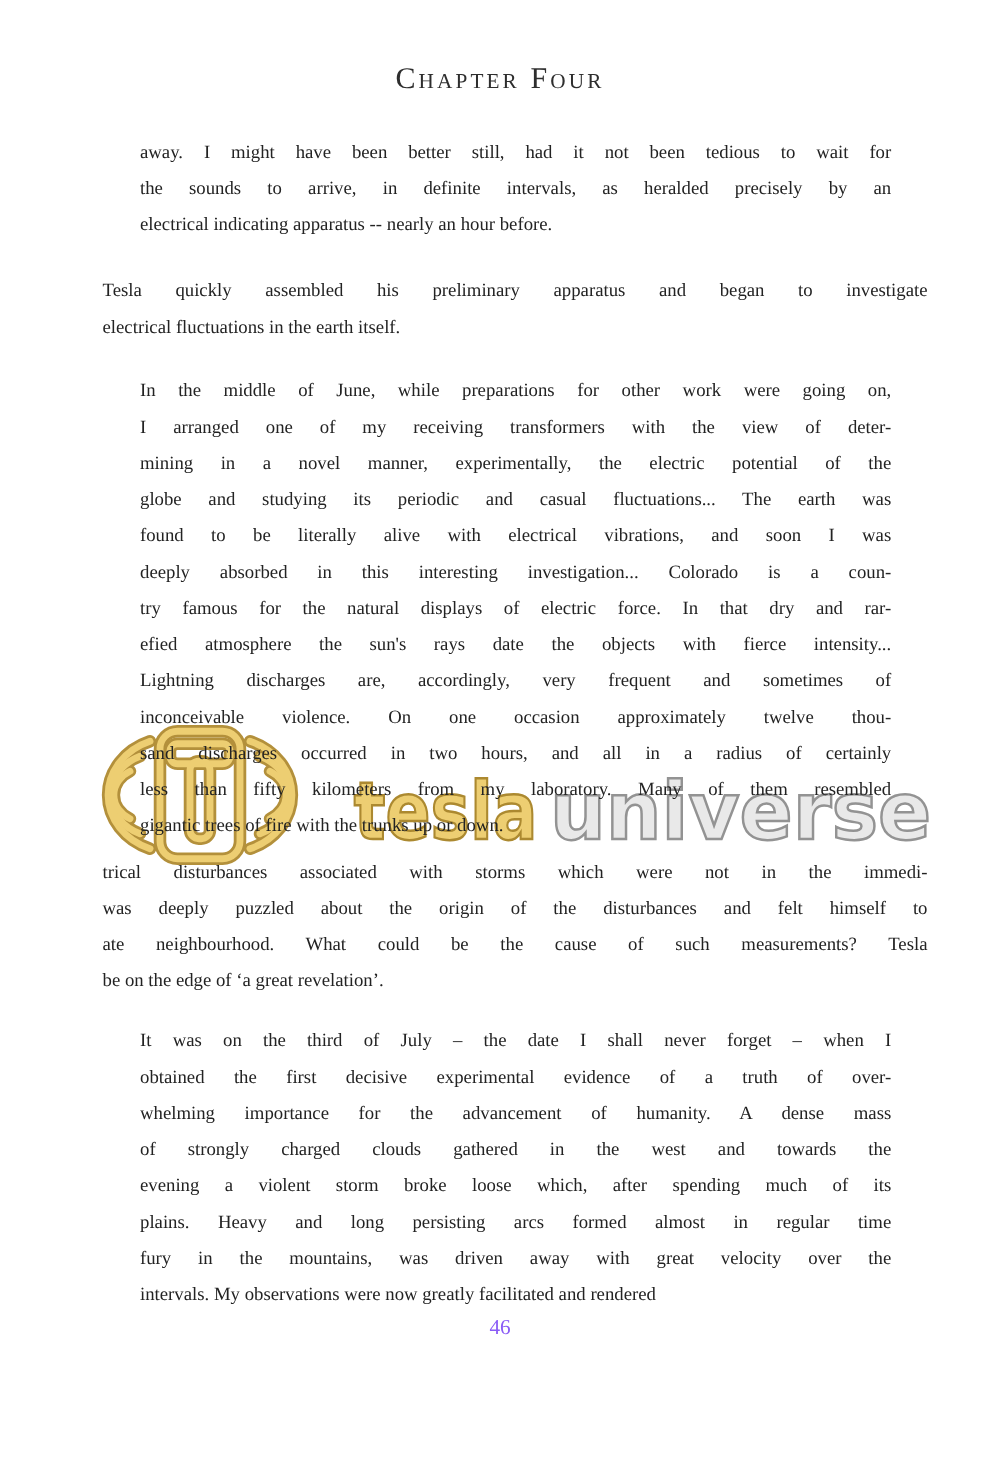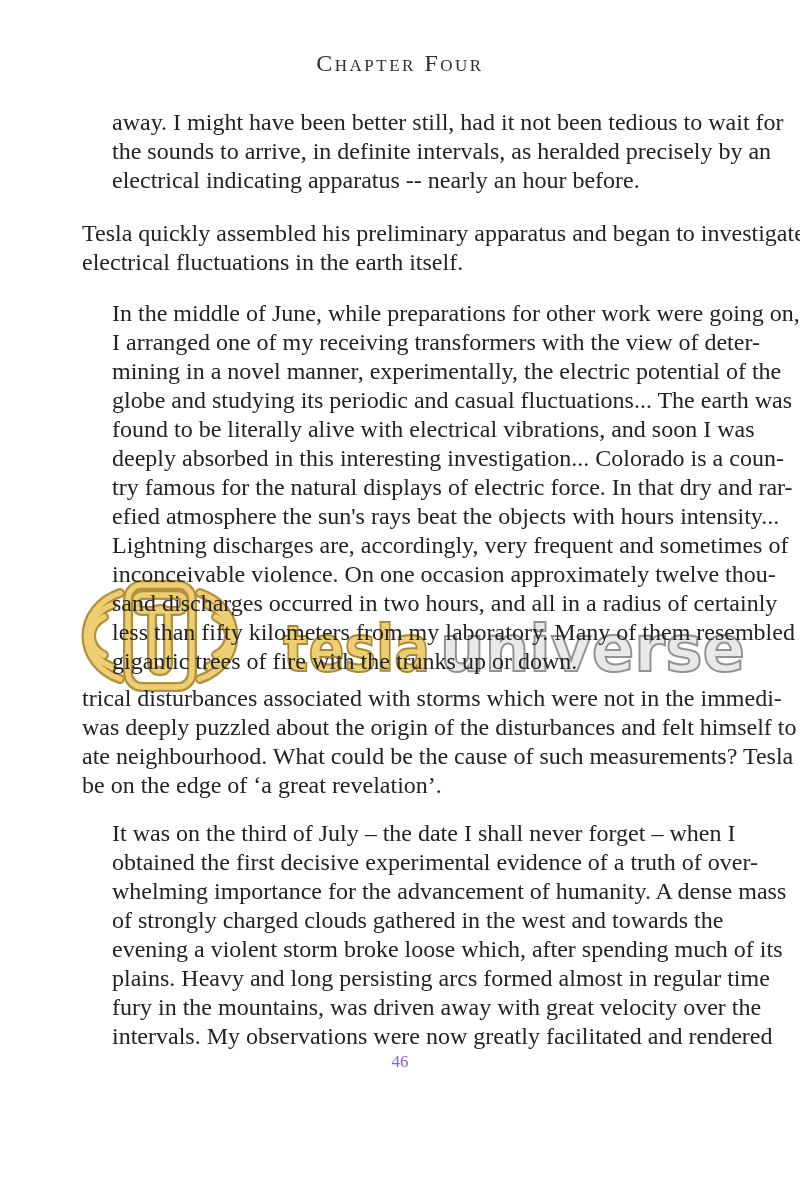--- a/index.html
+++ b/index.html
@@ -19,21 +19,21 @@
     text-align:center;
     font-size:24px;
     font-weight:normal;
     font-variant:small-caps;
     letter-spacing:2.5px;
     color:#2e2e2e;
     position:relative; z-index:2;
   }
   .block {
     position:relative; z-index:2;
-    font-size:24px;
+    font-size:15px;
     line-height:29px;
   }
   .block.quote { margin-left:112px; width:601px; }
   .block.body  { margin-left:82px;  width:660px; }
   .mb-heading { margin-bottom:32px; }
   .mb-q1 { margin-bottom:24px; }
   .mb-b1 { margin-bottom:22px; }
   .mb-q2 { margin-bottom:8px; }
   .mb-b2 { margin-bottom:19px; }
   .tline {
@@ -110,21 +110,21 @@
     </section>
 
   <section class="block quote mb-q2">
       <div class="tline">In the middle of June, while preparations for other work were going on,</div>
       <div class="tline">I arranged one of my receiving transformers with the view of deter-</div>
       <div class="tline">mining in a novel manner, experimentally, the electric potential of the</div>
       <div class="tline">globe and studying its periodic and casual fluctuations... The earth was</div>
       <div class="tline">found to be literally alive with electrical vibrations, and soon I was</div>
       <div class="tline">deeply absorbed in this interesting investigation... Colorado is a coun-</div>
       <div class="tline">try famous for the natural displays of electric force. In that dry and rar-</div>
-      <div class="tline">efied atmosphere the sun's rays beat the objects with hours intensity...</div>
+      <div class="tline">efied atmosphere the sun's rays date the objects with fierce intensity...</div>
       <div class="tline">Lightning discharges are, accordingly, very frequent and sometimes of</div>
       <div class="tline">inconceivable violence. On one occasion approximately twelve thou-</div>
       <div class="tline">sand discharges occurred in two hours, and all in a radius of certainly</div>
       <div class="tline">less than fifty kilometers from my laboratory. Many of them resembled</div>
       <div class="tline last">gigantic trees of fire with the trunks up or down.</div>
     </section>
 
   <section class="block body mb-b2">
       <div class="tline">trical disturbances associated with storms which were not in the immedi-</div>
       <div class="tline">was deeply puzzled about the origin of the disturbances and felt himself to</div>

